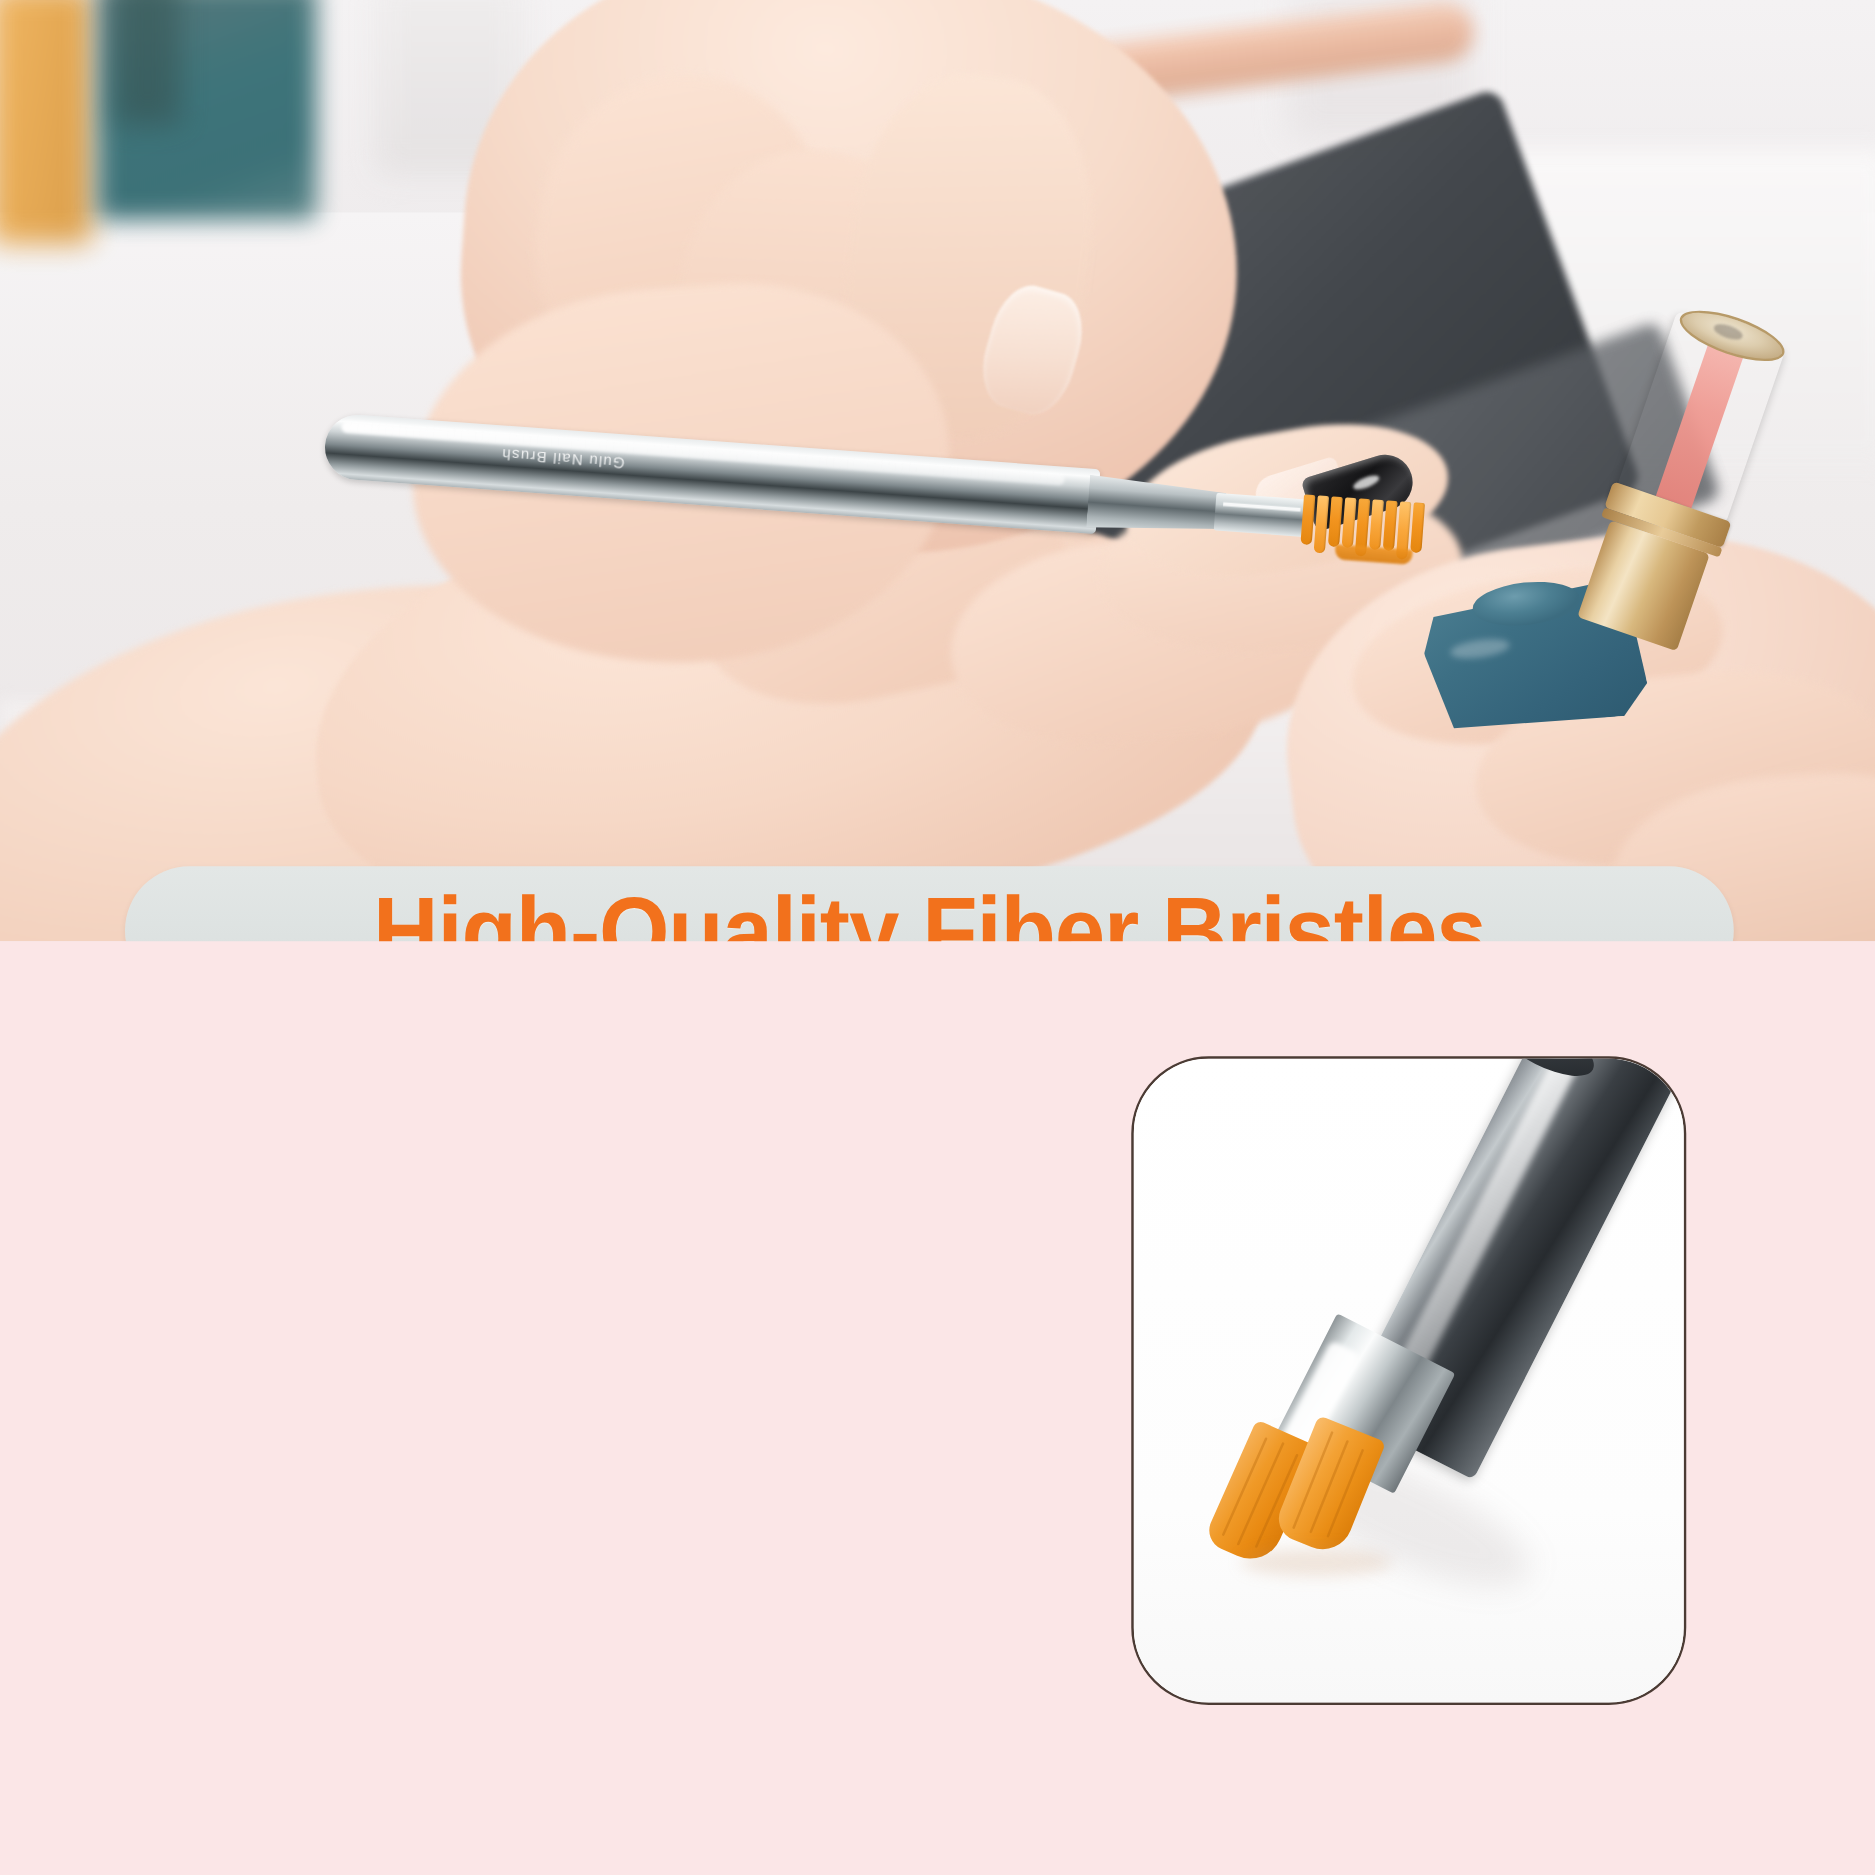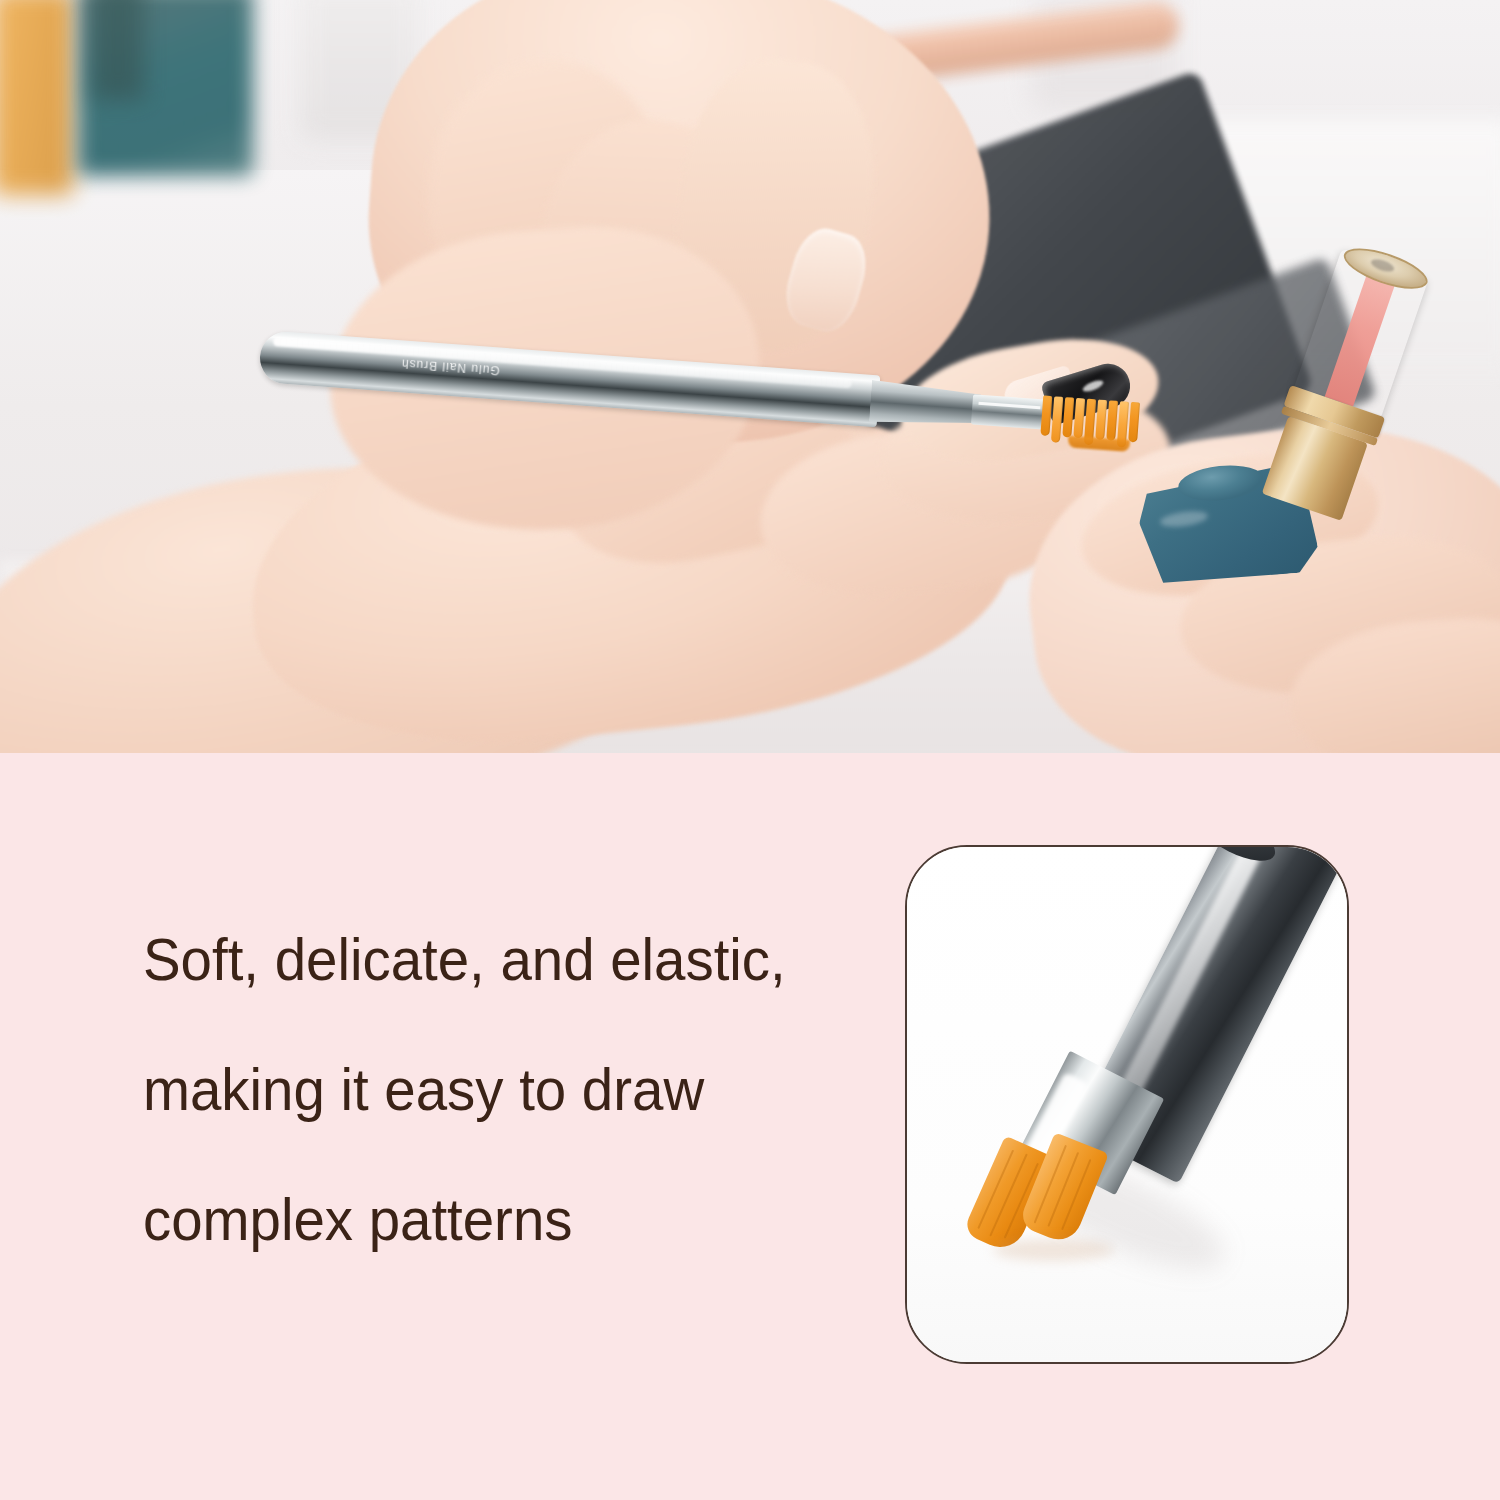--- a/index.html
+++ b/index.html
@@ -333,28 +333,26 @@
       <div class="lip-cap"></div>
       <div class="lip-cap-pink"></div>
       <div class="lip-top"></div>
       <div class="lip-top-dot"></div>
       <div class="lip-ring"></div>
       <div class="lip-ring2"></div>
       <div class="lip-base"></div>
     </div>
   </div>
 
+  <div class="banner">
+    <div class="banner-title">High-Quality Fiber Bristles</div>
+  </div>
 
   <div class="lower"></div>
 
-  <div class="copy">
-    <div class="copy-line">Soft, delicate, and elastic,</div>
-    <div class="copy-line">making it easy to draw</div>
-    <div class="copy-line">complex patterns</div>
-  </div>
 
   <div class="inset">
     <div class="inset-inner"></div>
     <div class="ih-shadow"></div>
     <div class="ih-handle"></div>
     <div class="ih-hilite"></div>
     <div class="ih-top"></div>
     <div class="ih-ferrule"></div>
     <div class="ih-ferrule-shine"></div>
     <div class="tuft tuft1">

